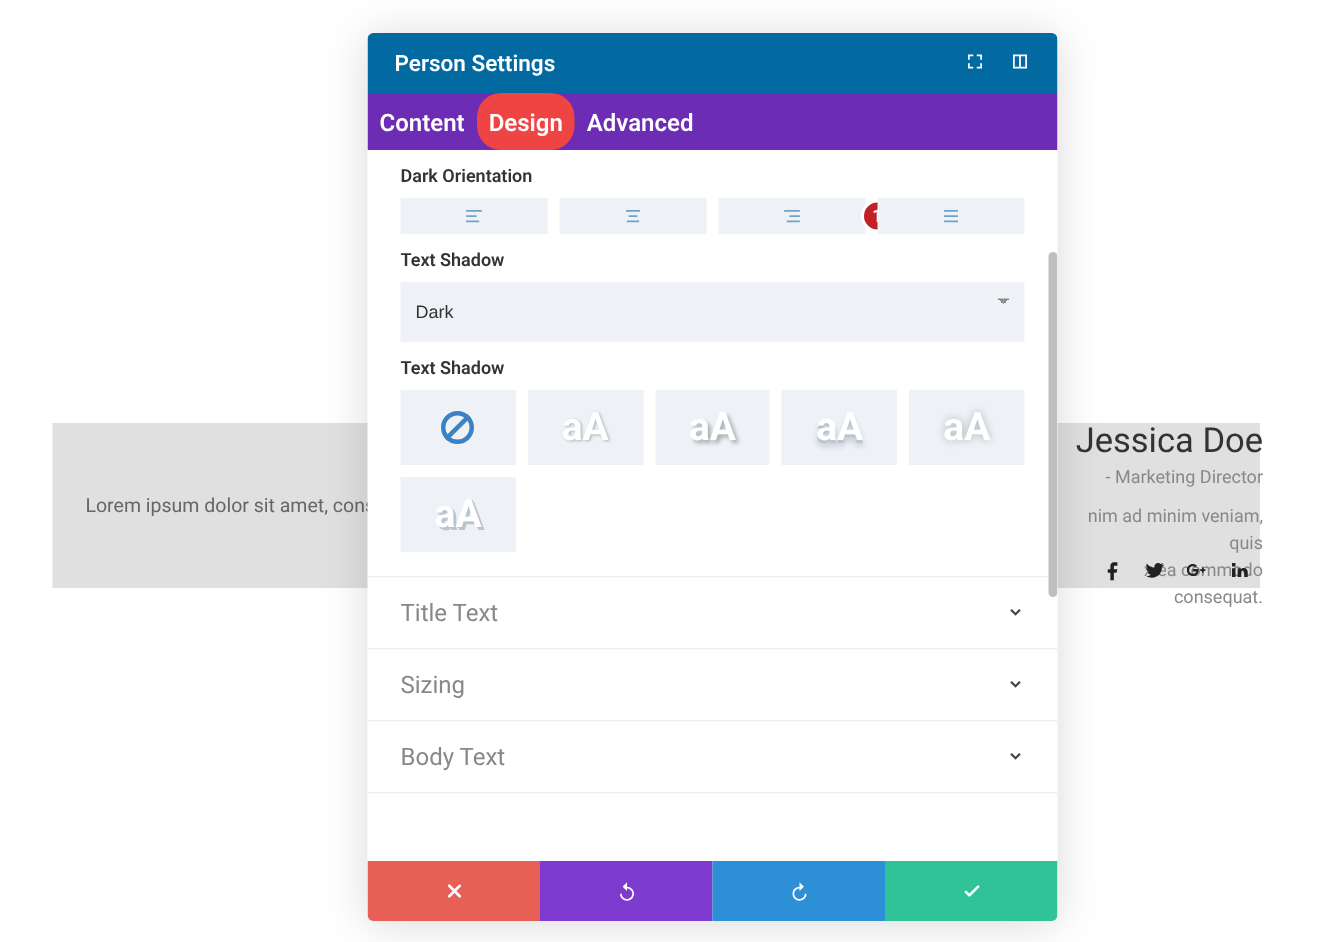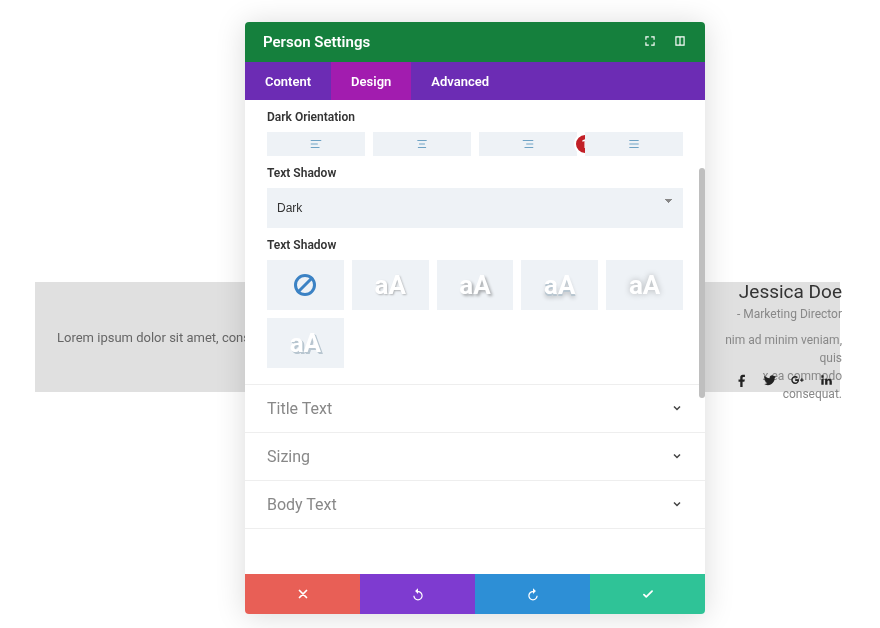--- a/index.html
+++ b/index.html
@@ -2,37 +2,37 @@
 <html><head>
 <meta charset="utf-8">
 <style>
   * { box-sizing: border-box; margin: 0; padding: 0; }
   html, body { width: 880px; height: 628px; font-family: -apple-system, "Segoe UI", Roboto, Helvetica, Arial, sans-serif; background: #fff; position: relative; overflow: hidden; }
   
   
   .preview-card { position: absolute; left: 35px; top: 282px; width: 805px; height: 110px; background: #e0e0e0; display: flex; align-items: center; }
   .preview-text { padding-left: 22px; font-size: 13px; color: #666; }
   .preview-block-right { position: absolute; left: 710px; top: 280px; width: 132px; text-align: right; }
-  .preview-name { font-size: 19px; color: #333; margin-bottom: 4px; }
+  .preview-name { font-size: 23px; color: #333; margin-bottom: 4px; }
   .preview-role { font-size: 12px; color: #888; margin-bottom: 10px; }
   .preview-body { font-size: 12px; color: #888; line-height: 1.5; }
   .preview-socials { position: absolute; left: 735px; top: 373px; display: flex; gap: 14px; align-items: center; }
   .preview-socials span { width: 14px; height: 14px; display:inline-flex; align-items:center; justify-content:center; }
   .preview-socials svg { width: 14px; height: 14px; fill: #222; }
   
   
   .modal { position: absolute; left: 245px; top: 22px; width: 460px; height: 592px; background: #fff; display: flex; flex-direction: column; box-shadow: 0 2px 30px rgba(0,0,0,0.15); border-radius: 4px; overflow: hidden;}
-  .modal-header { background: #15803d; color: #fff; height: 40px; display: flex; align-items: center; padding: 0 18px; }
+  .modal-header { background: #0369a1; color: #fff; height: 40px; display: flex; align-items: center; padding: 0 18px; }
   .modal-header-title { font-size: 15px; font-weight: 600; flex: 1; }
   .modal-header-icons { display: flex; gap: 16px; }
   .modal-header-icons svg { width: 14px; height: 14px; fill: #fff; }
   
   .tabs { background: #6c2cb4; display: flex; height: 38px; }
-  .tab { color: #fff; font-size: 13px; font-weight: 600; padding: 0 20px; display: flex; align-items: center; cursor: pointer; }
-  .tab.active { background: #a21caf; }
+  .tab { color: #fff; font-size: 16px; font-weight: 600; padding: 0 8px; display: flex; align-items: center; cursor: pointer; }
+  .tab.active { background: #ef4444; border-radius: 16px; }
   
   .panel-scroll { flex: 1; overflow: hidden; position: relative; }
   .panel-scroll-inner { padding: 0 0 10px 0; }
   .scroll-indicator { position: absolute; right: 0; top: 68px; width: 6px; height: 230px; background: #bfbfbf; border-radius: 3px;}
   
   .section { border-bottom: 1px solid #eee; }
   .section-header { display: flex; align-items: center; padding: 14px 22px; cursor: pointer; }
   .section-title { font-size: 16px; color: #2f8aa8; font-weight: 400; flex: 1; }
   .section-title.muted { color: #888; }
   .section-chevron { color: #2f8aa8; }

